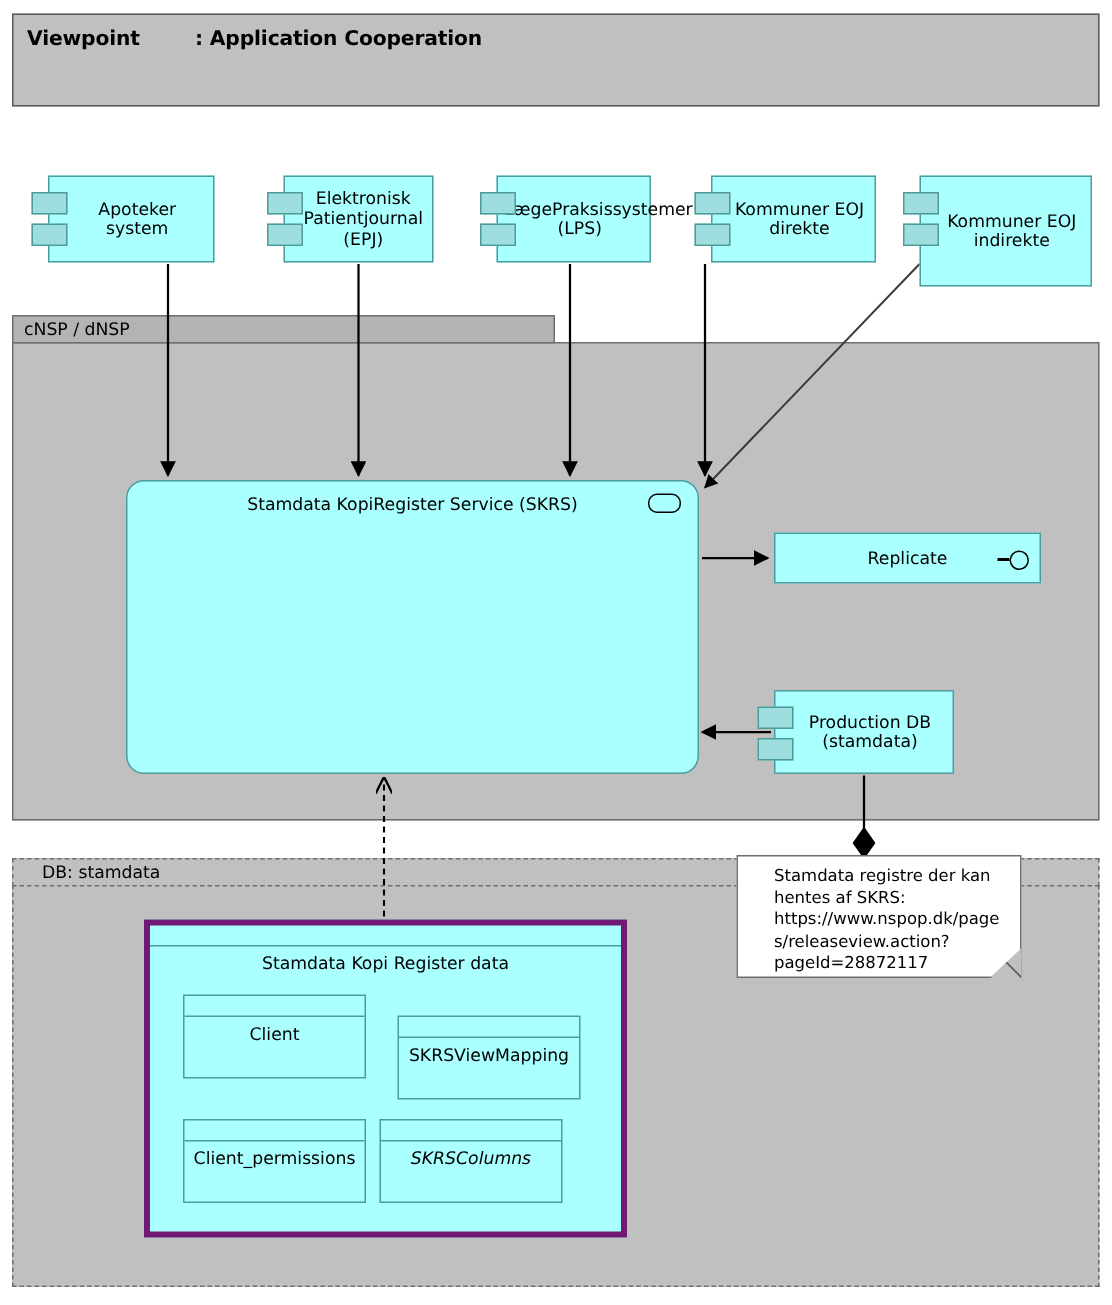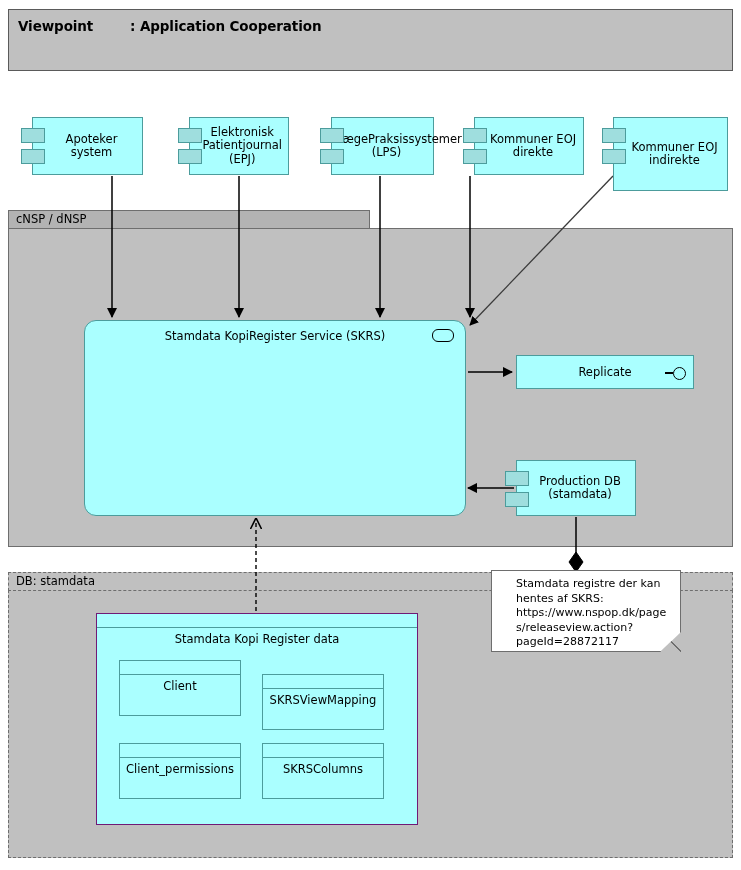--- a/index.html
+++ b/index.html
@@ -47,21 +47,21 @@
     background:#b3b3b3;border:1px solid #6e6e6e;
     font-size:11.5px;line-height:17px;padding-left:7px;
   }
   .group-db{
     left:8px;top:590px;width:725px;height:268px;
     background:#c0c0c0;border:1px dashed #6e6e6e;border-top:none;
   }
   .group-db-tab{
     left:8px;top:572px;width:725px;height:19px;
     background:#c0c0c0;border:1px dashed #6e6e6e;
-    font-size:11.5px;line-height:17px;padding-left:7px;
+    font-size:11.5px;line-height:17px;padding-left:19px;
   }
 
   
   .service{
     left:84px;top:320px;width:382px;height:196px;
     background:#aaffff;border:1px solid #4c9c9c;border-radius:12px;
   }
   .service .slabel{
     position:absolute;left:0;right:0;top:8px;text-align:center;font-size:11.5px;
   }
@@ -81,21 +81,21 @@
   .lolli-stem{position:absolute;right:20px;top:16px;width:8px;height:1.6px;background:#000;}
   .lolli-ball{position:absolute;right:7px;top:11px;width:11px;height:11px;
               border:1.6px solid #000;border-radius:50%;background:#aaffff;}
 
   
   .proddb{left:516px;top:460px;width:120px;height:56px;}
 
   
   .pkg{
     left:96px;top:613px;width:322px;height:212px;
-    background:#aaffff;border:1px solid #701a75;
+    background:#aaffff;border:4px solid #701a75;
   }
   .pkg-head{
     position:absolute;left:0;top:0;width:100%;height:14px;
     border-bottom:1px solid #4c9c9c;box-sizing:border-box;
   }
   .pkg-title{
     position:absolute;left:0;right:0;top:18px;text-align:center;font-size:11.5px;
   }
   .tbl{
     position:absolute;background:#aaffff;border:1px solid #4c9c9c;
@@ -230,21 +230,21 @@
     <div class="tbl" style="left:165px;top:60px;">
       <div class="tbl-head"></div>
       <div class="tbl-name">SKRSViewMapping</div>
     </div>
 
     <div class="tbl" style="left:22px;top:129px;">
       <div class="tbl-head"></div>
       <div class="tbl-name">Client_permissions</div>
     </div>
 
-    <div class="tbl" style="left:165px;top:129px;">
+    <div class="tbl" style="left:153px;top:129px;font-style:italic;">
       <div class="tbl-head"></div>
       <div class="tbl-name">SKRSColumns</div>
     </div>
   </div>
 
   <div class="abs note">
     <div class="note-text">Stamdata registre der kan hentes af SKRS: https://www.nspop.dk/pages/releaseview.action?pageId=28872117</div>
     <span class="note-fold"></span>
   </div>
 

